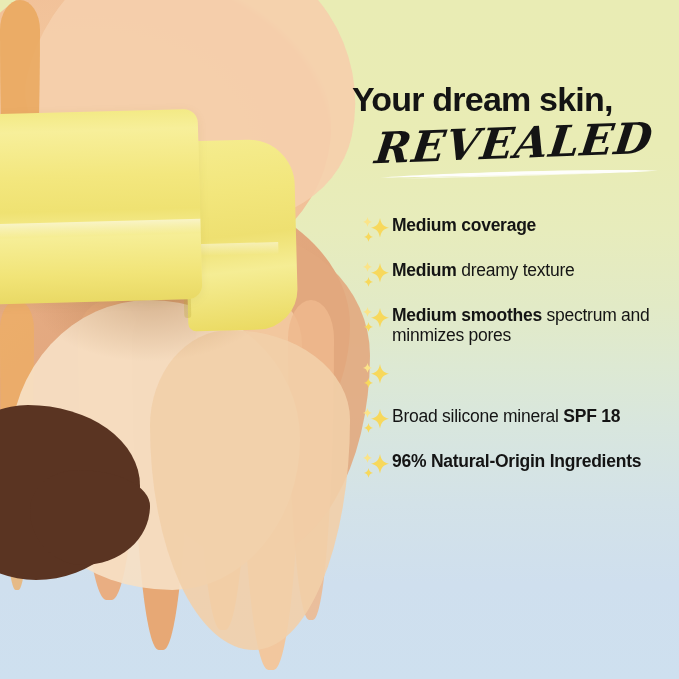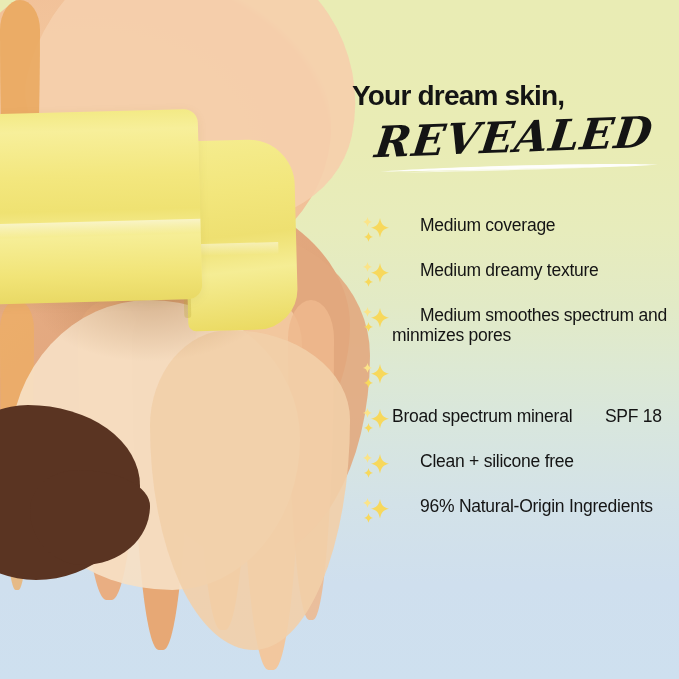--- a/index.html
+++ b/index.html
@@ -245,21 +245,21 @@
     height: 679px;
   }
 
   .headline {
     position: absolute;
     left: 0;
     top: 82px;
     width: 320px;
   }
   .headline-line1 {
-    font-size: 28px;
+    font-size: 34px;
     font-weight: 700;
     letter-spacing: -0.8px;
     color: #141414;
     line-height: 1;
     white-space: nowrap;
   }
   .headline-line2-wrap {
     position: relative;
     margin-top: 6px;
     height: 54px;
@@ -310,22 +310,21 @@
   }
 
   .bullet-text {
     font-size: 17.5px;
     line-height: 1.16;
     color: #141414;
     letter-spacing: -0.25px;
     padding-top: 1px;
   }
   .bullet-text b {
-    font-weight: 400;
-    margin-left: 28px;
+    font-weight: 700;
   }
   .bullet-text .reg {
     font-weight: 400;
   }
 </style>
 </head>
 <body>
 
 <div id="canvas">
 
@@ -414,34 +413,24 @@
         </svg>
       </div>
 
       <div class="bullet">
         <svg class="sparkle" viewBox="0 0 34 30">
           <path d="M22,3 C23.3,9.2 25.4,11.4 31,12.8 C25.4,14.2 23.3,16.4 22,22.6 C20.7,16.4 18.6,14.2 13,12.8 C18.6,11.4 20.7,9.2 22,3 Z" fill="#f7d85c"></path>
           <path d="M9.5,2 C10.1,5.1 11.2,6.2 14,6.9 C11.2,7.6 10.1,8.7 9.5,11.8 C8.9,8.7 7.8,7.6 5,6.9 C7.8,6.2 8.9,5.1 9.5,2 Z" fill="#fbe488"></path>
           <path d="M10.5,17 C11.1,20.1 12.2,21.2 15,21.9 C12.2,22.6 11.1,23.7 10.5,26.8 C9.9,23.7 8.8,22.6 6,21.9 C8.8,21.2 9.9,20.1 10.5,17 Z" fill="#f7d85c"></path>
         </svg>
         <div class="bullet-text">
-          <span class="reg">Broad spectrum mineral </span><b>SPF 18</b>
+          <span class="reg">Broad silicone mineral </span><b>SPF 18</b>
         </div>
       </div>
 
-      <div class="bullet">
-        <svg class="sparkle" viewBox="0 0 34 30">
-          <path d="M22,3 C23.3,9.2 25.4,11.4 31,12.8 C25.4,14.2 23.3,16.4 22,22.6 C20.7,16.4 18.6,14.2 13,12.8 C18.6,11.4 20.7,9.2 22,3 Z" fill="#f7d85c"></path>
-          <path d="M9.5,2 C10.1,5.1 11.2,6.2 14,6.9 C11.2,7.6 10.1,8.7 9.5,11.8 C8.9,8.7 7.8,7.6 5,6.9 C7.8,6.2 8.9,5.1 9.5,2 Z" fill="#fbe488"></path>
-          <path d="M10.5,17 C11.1,20.1 12.2,21.2 15,21.9 C12.2,22.6 11.1,23.7 10.5,26.8 C9.9,23.7 8.8,22.6 6,21.9 C8.8,21.2 9.9,20.1 10.5,17 Z" fill="#f7d85c"></path>
-        </svg>
-        <div class="bullet-text">
-          <b>Clean + silicone free</b>
-        </div>
-      </div>
 
       <div class="bullet">
         <svg class="sparkle" viewBox="0 0 34 30">
           <path d="M22,3 C23.3,9.2 25.4,11.4 31,12.8 C25.4,14.2 23.3,16.4 22,22.6 C20.7,16.4 18.6,14.2 13,12.8 C18.6,11.4 20.7,9.2 22,3 Z" fill="#f7d85c"></path>
           <path d="M9.5,2 C10.1,5.1 11.2,6.2 14,6.9 C11.2,7.6 10.1,8.7 9.5,11.8 C8.9,8.7 7.8,7.6 5,6.9 C7.8,6.2 8.9,5.1 9.5,2 Z" fill="#fbe488"></path>
           <path d="M10.5,17 C11.1,20.1 12.2,21.2 15,21.9 C12.2,22.6 11.1,23.7 10.5,26.8 C9.9,23.7 8.8,22.6 6,21.9 C8.8,21.2 9.9,20.1 10.5,17 Z" fill="#f7d85c"></path>
         </svg>
         <div class="bullet-text">
           <b>96% Natural-Origin Ingredients</b>
         </div>

